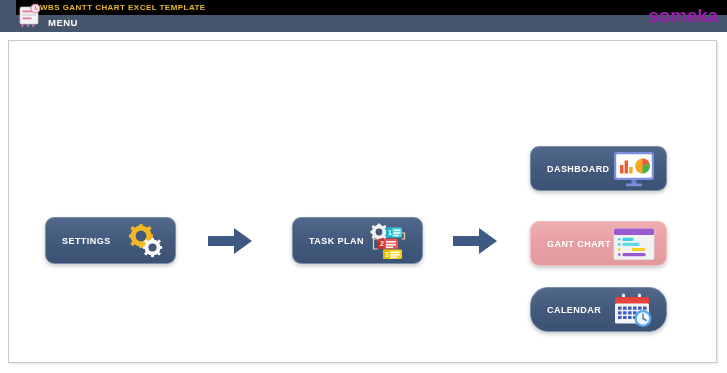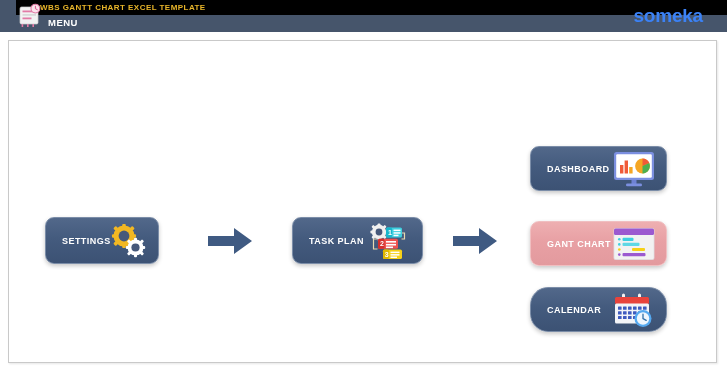--- a/index.html
+++ b/index.html
@@ -59,24 +59,24 @@
     padding-left: 8px;
   }
   
   #hdr-icon {
     position: absolute;
     left: 18px; top: 3px;
     width: 24px; height: 26px;
   }
   #brand-logo {
     position: absolute;
-    right: 24px; top: 4px;
+    right: 9px; top: 4px;
     font-size: 19px;
     font-weight: bold;
-    color: #3b82f6;
+    color: #a21caf;
     letter-spacing: -0.2px;
     line-height: 24px;
     white-space: nowrap;
     z-index: 5;
   }
 
   
   #sheet {
     position: absolute;
     left: 8px; top: 40px;
@@ -115,21 +115,21 @@
     white-space: nowrap;
   }
   .nav-icon {
     position: absolute;
     right: 11px;
     top: 50%;
     transform: translateY(-50%);
   }
 
   
-  #btn-settings   { left: 36px;  top: 176px; width: 114px; height: 47px; }
+  #btn-settings   { left: 36px;  top: 176px; width: 131px; height: 47px; }
   #btn-taskplan   { left: 283px; top: 176px; width: 131px; height: 47px; }
   #btn-dashboard  { left: 521px; top: 105px; width: 137px; height: 45px; }
   #btn-gantchart  { left: 521px; top: 180px; width: 137px; height: 45px; }
   #btn-calendar   { left: 521px; top: 246px; width: 137px; height: 45px; border-radius: 18px; }
 
   
   .arrow {
     position: absolute;
     width: 48px; height: 30px;
   }

